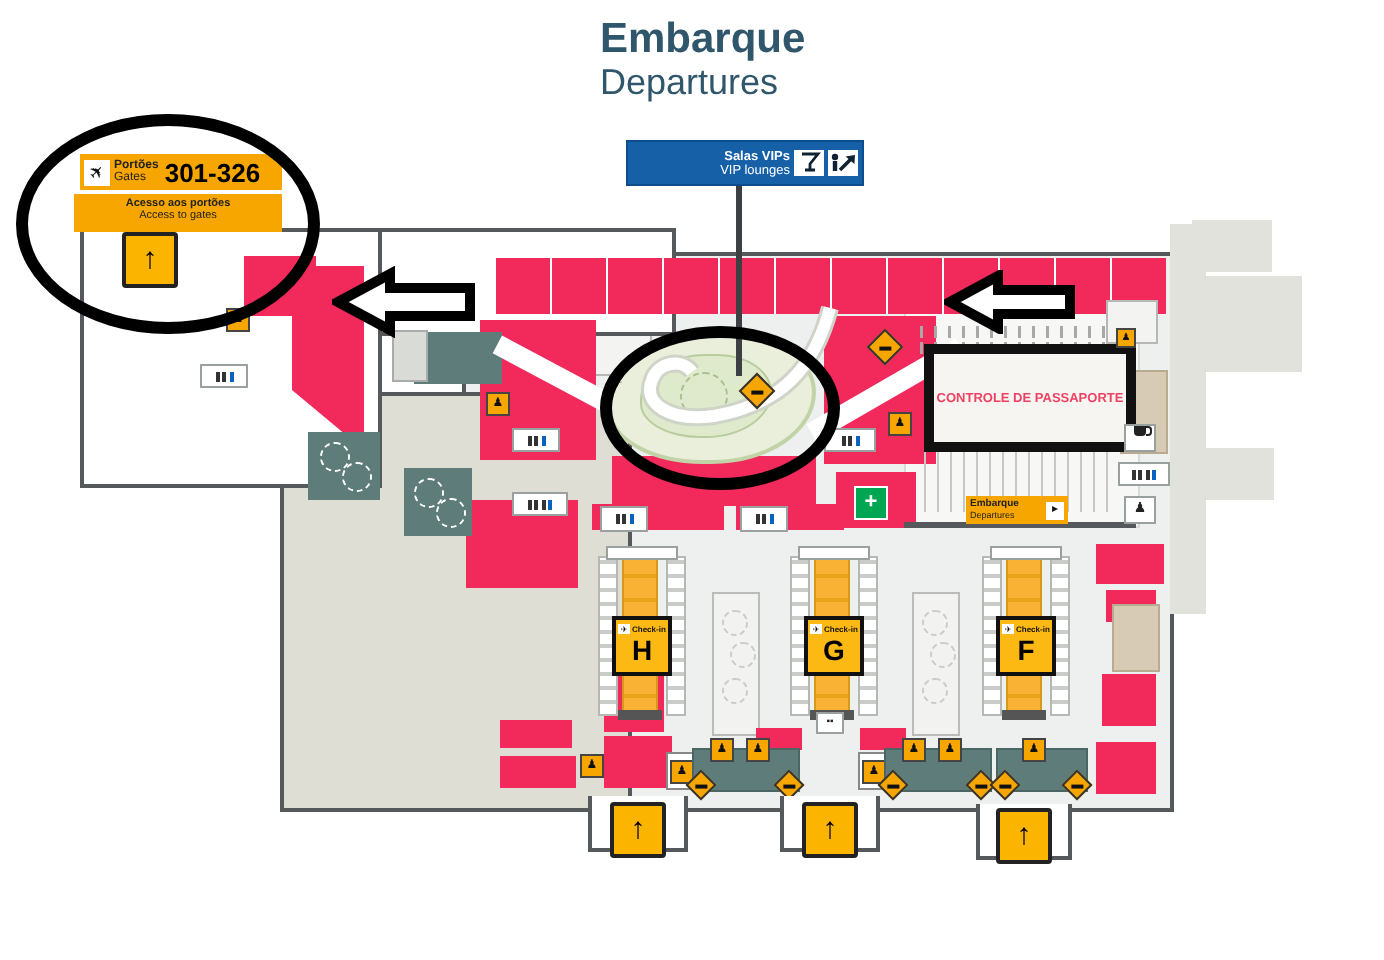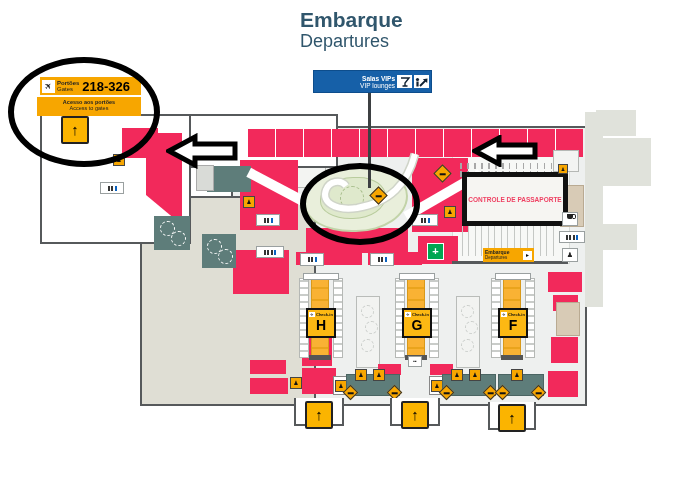--- a/index.html
+++ b/index.html
@@ -368,21 +368,21 @@
 
   <div class="abs title-pt">Embarque</div>
   <div class="abs title-en">Departures</div>
 
   <div class="abs gates-sign">
     <span class="plane-box"><span>✈</span></span>
     <span class="gates-words">
       <span class="b">Portões</span>
       <span class="n">Gates</span>
     </span>
-    <span class="gates-range">218-326</span>
+    <span class="gates-range">301-326</span>
   </div>
   <div class="abs access-bar">
     <div class="b">Acesso aos portões</div>
     <div class="n">Access to gates</div>
   </div>
 
   <div class="abs vip-sign">
     <span class="vip-words">
       <span class="b">Salas VIPs</span>
       <span class="n">VIP lounges</span>

